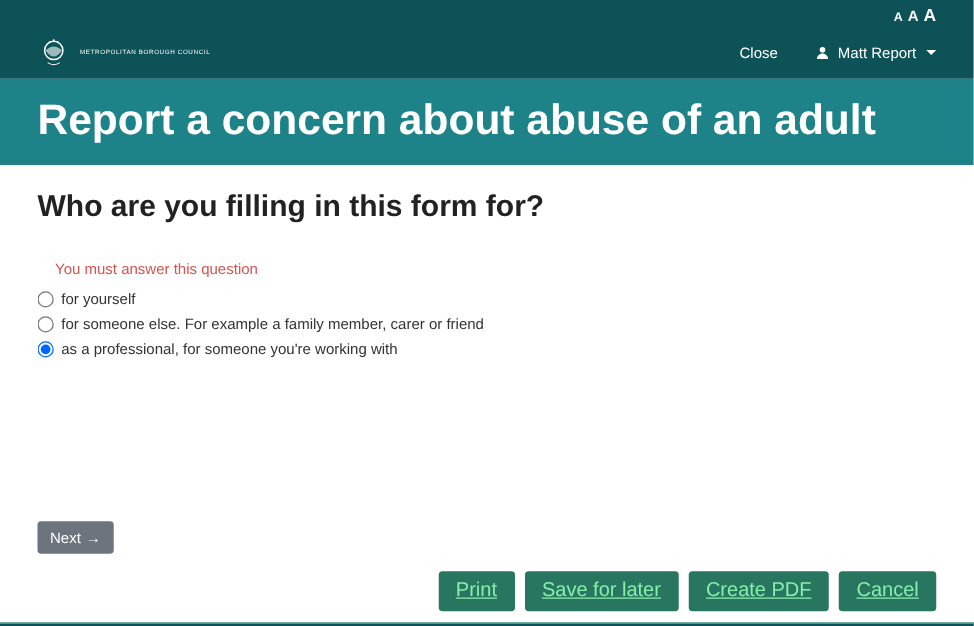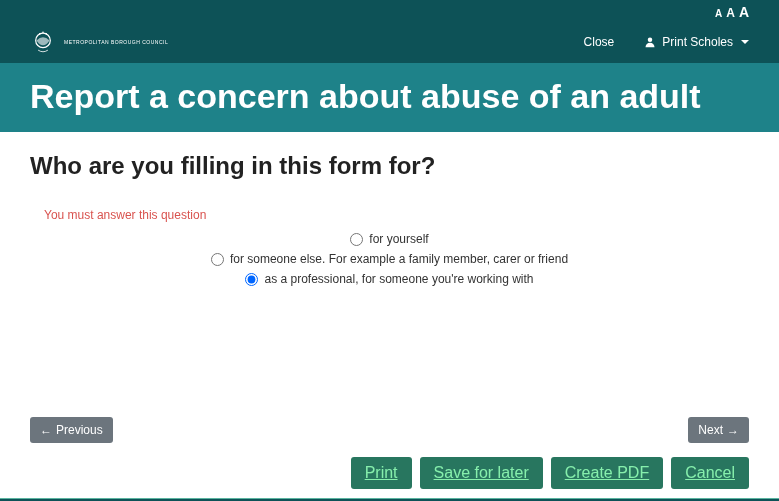--- a/index.html
+++ b/index.html
@@ -19,21 +19,21 @@
   .nav-right { margin-left: auto; display: flex; align-items: center; gap: 30px; font-size: 12px; }
   .nav-link { color: #fff; text-decoration: none; cursor: pointer; }
   .user-menu { display: flex; align-items: center; gap: 6px; cursor: pointer; }
   .user-icon { width: 12px; height: 12px; }
   .caret { width: 0; height: 0; border-left: 4px solid transparent; border-right: 4px solid transparent; border-top: 4px solid #fff; margin-left: 2px; }
   .page-title-bar { background: #1e8289; padding: 14px 30px 16px; }
   .page-title { color: #fff; font-size: 34px; font-weight: 700; }
   .content { padding: 20px 30px 0; }
   .question { font-size: 24px; font-weight: 700; color: #222; margin-bottom: 28px; }
   .error-msg { color: #d9534f; font-size: 12px; margin-left: 14px; margin-bottom: 10px; }
-  .radio-group { display: flex; flex-direction: column; gap: 6px; align-items: center; }
+  .radio-group { display: flex; flex-direction: column; gap: 6px; }
   .radio-row { display: flex; align-items: center; gap: 6px; font-size: 12px; color: #333; }
   .radio-row input[type=radio] { margin: 0; accent-color: #0066ff; cursor: pointer; }
   .radio-row label { cursor: pointer; }
   .footer-area { position: absolute; bottom: 0; left: 0; right: 0; padding: 0 30px 12px; }
   .nav-buttons { display: flex; justify-content: space-between; margin-bottom: 14px; }
   .btn-grey { background: #6c757d; color: #fff; border: none; padding: 6px 10px; font-size: 12px; border-radius: 3px; cursor: pointer; display: inline-flex; align-items: center; gap: 4px; }
   .arrow-left::before { content: "←"; font-size: 12px; }
   .arrow-right::after { content: "→"; font-size: 12px; }
   .action-row { display: flex; justify-content: flex-end; gap: 8px; }
   .btn-green { background: #28765f; color: #86efac; border: none; padding: 7px 14px; font-size: 16px; border-radius: 3px; cursor: pointer; text-decoration: underline; }
@@ -62,21 +62,21 @@
         <span class="logo-sub">METROPOLITAN BOROUGH COUNCIL</span>
       </div>
     </div>
     <div class="nav-right">
       <a class="nav-link">Close</a>
       <div class="user-menu">
         <svg class="user-icon" viewBox="0 0 16 16" fill="#fff">
           <circle cx="8" cy="5" r="3"></circle>
             <path d="M2 15c0-3.3 2.7-6 6-6s6 2.7 6 6"></path>
         </svg>
-        <span>Print Scholes</span>
+        <span>Matt Report</span>
         <span class="caret"></span>
       </div>
     </div>
   </div>
 </div>
 
 <div class="page-title-bar">
   <h1 class="page-title">Report a concern about abuse of an adult</h1>
 </div>
 
@@ -94,23 +94,20 @@
     </div>
     <div class="radio-row">
       <input type="radio" name="who" id="r2" checked="" style="">
       <label for="r2">as a professional, for someone you're working with</label>
     </div>
   </div>
 </div>
 
 <div class="footer-area">
   <div class="nav-buttons">
-    <button class="btn-grey arrow-left">
-        <span>Previous</span>
-      </button>
     <button class="btn-grey arrow-right">
         <span>Next</span>
       </button>
   </div>
   <div class="action-row">
     <button class="btn-green">Print</button>
     <button class="btn-green">Save for later</button>
     <button class="btn-green">Create PDF</button>
     <button class="btn-green">Cancel</button>
   </div>

